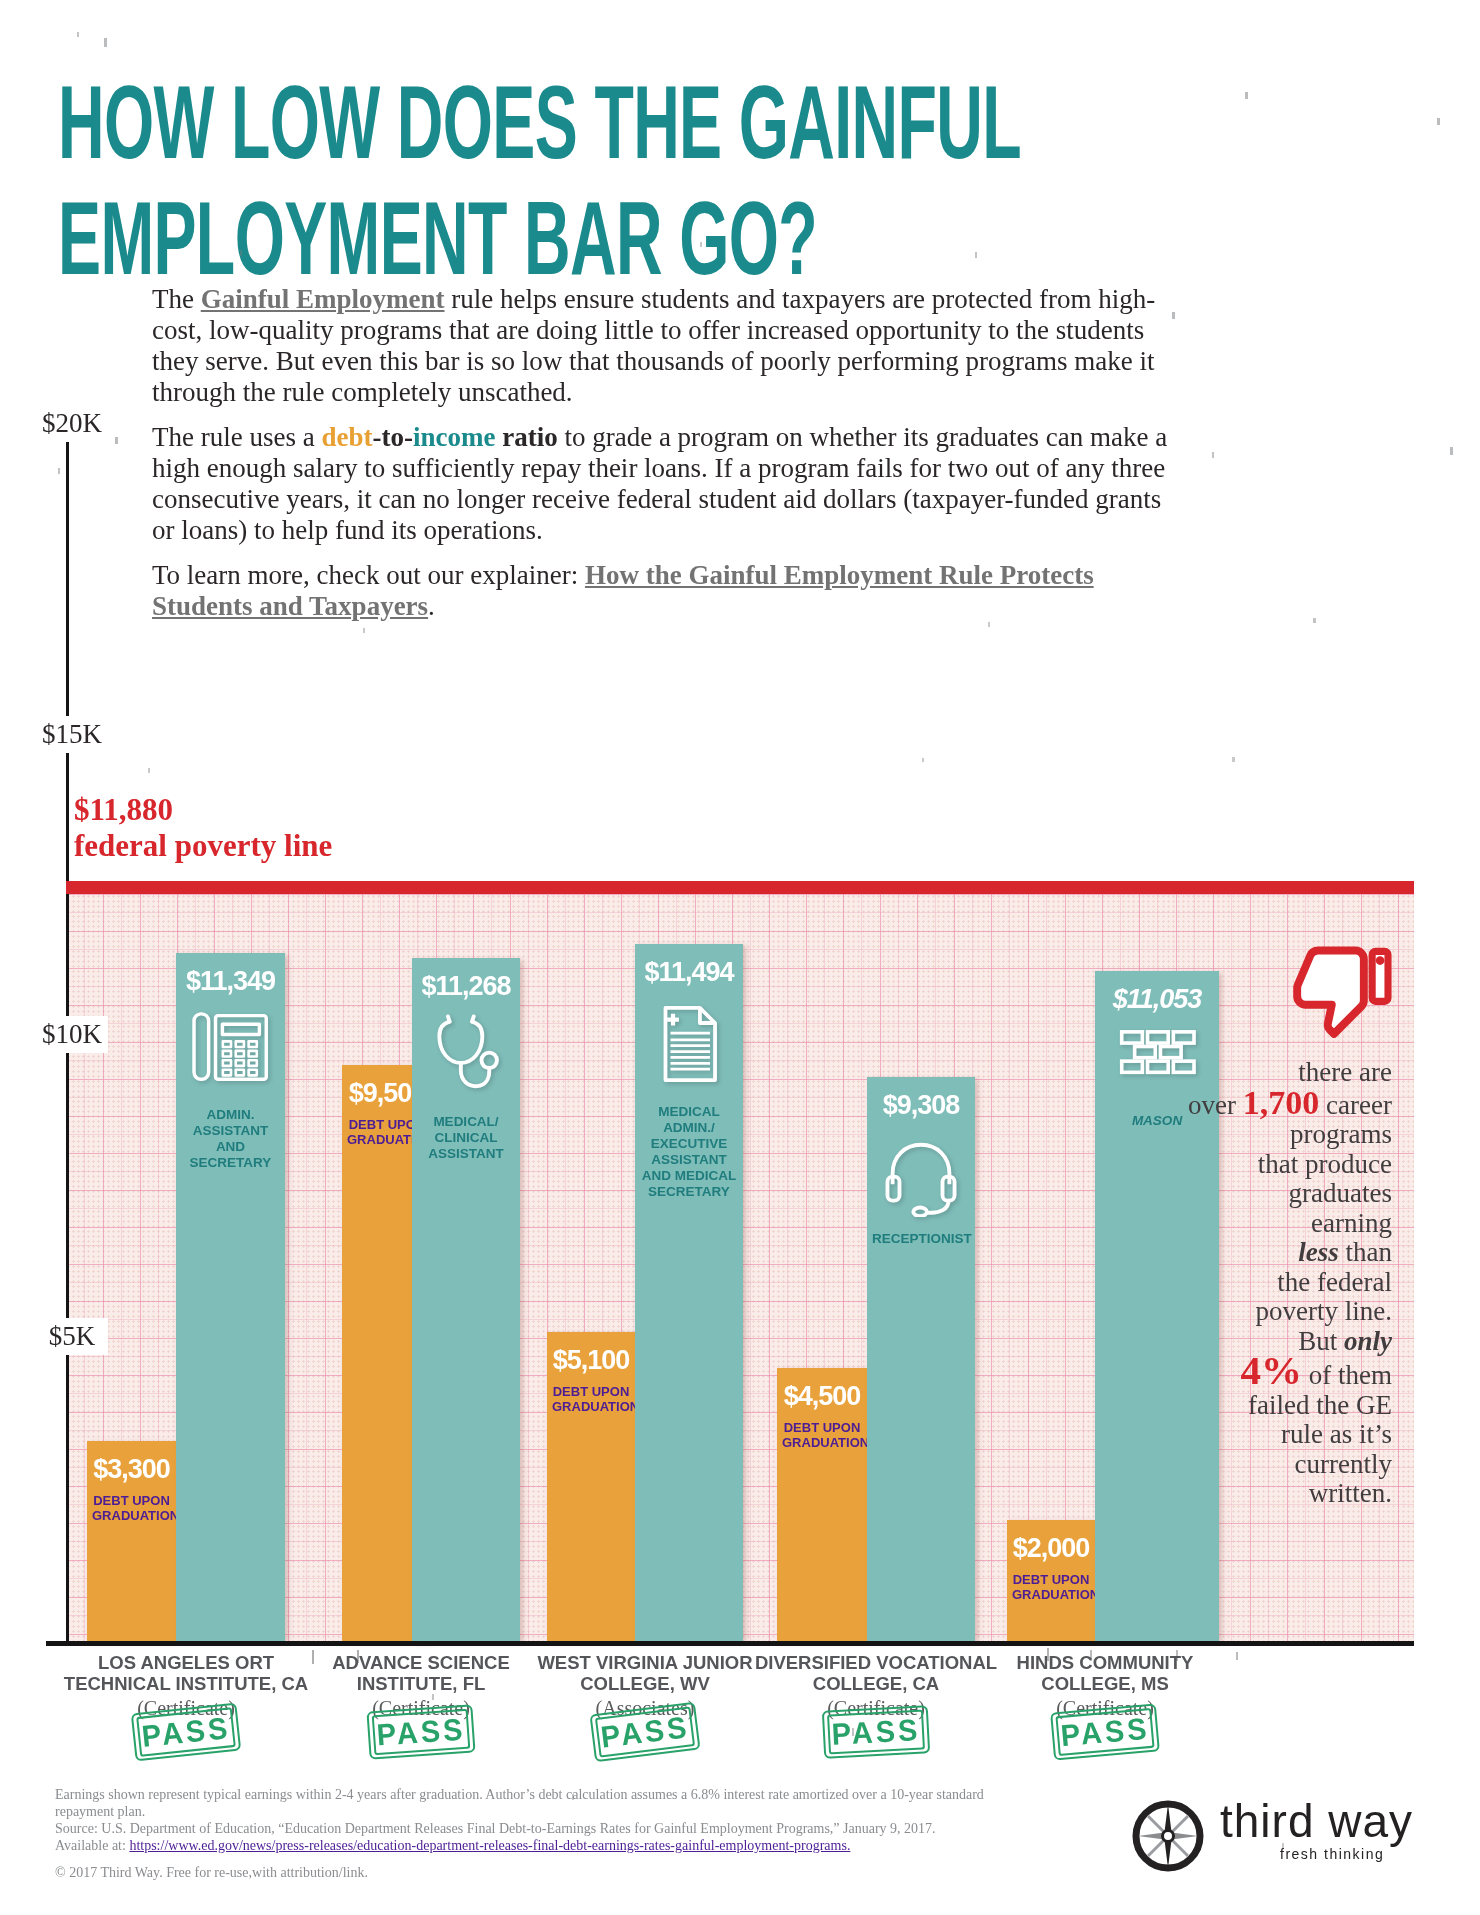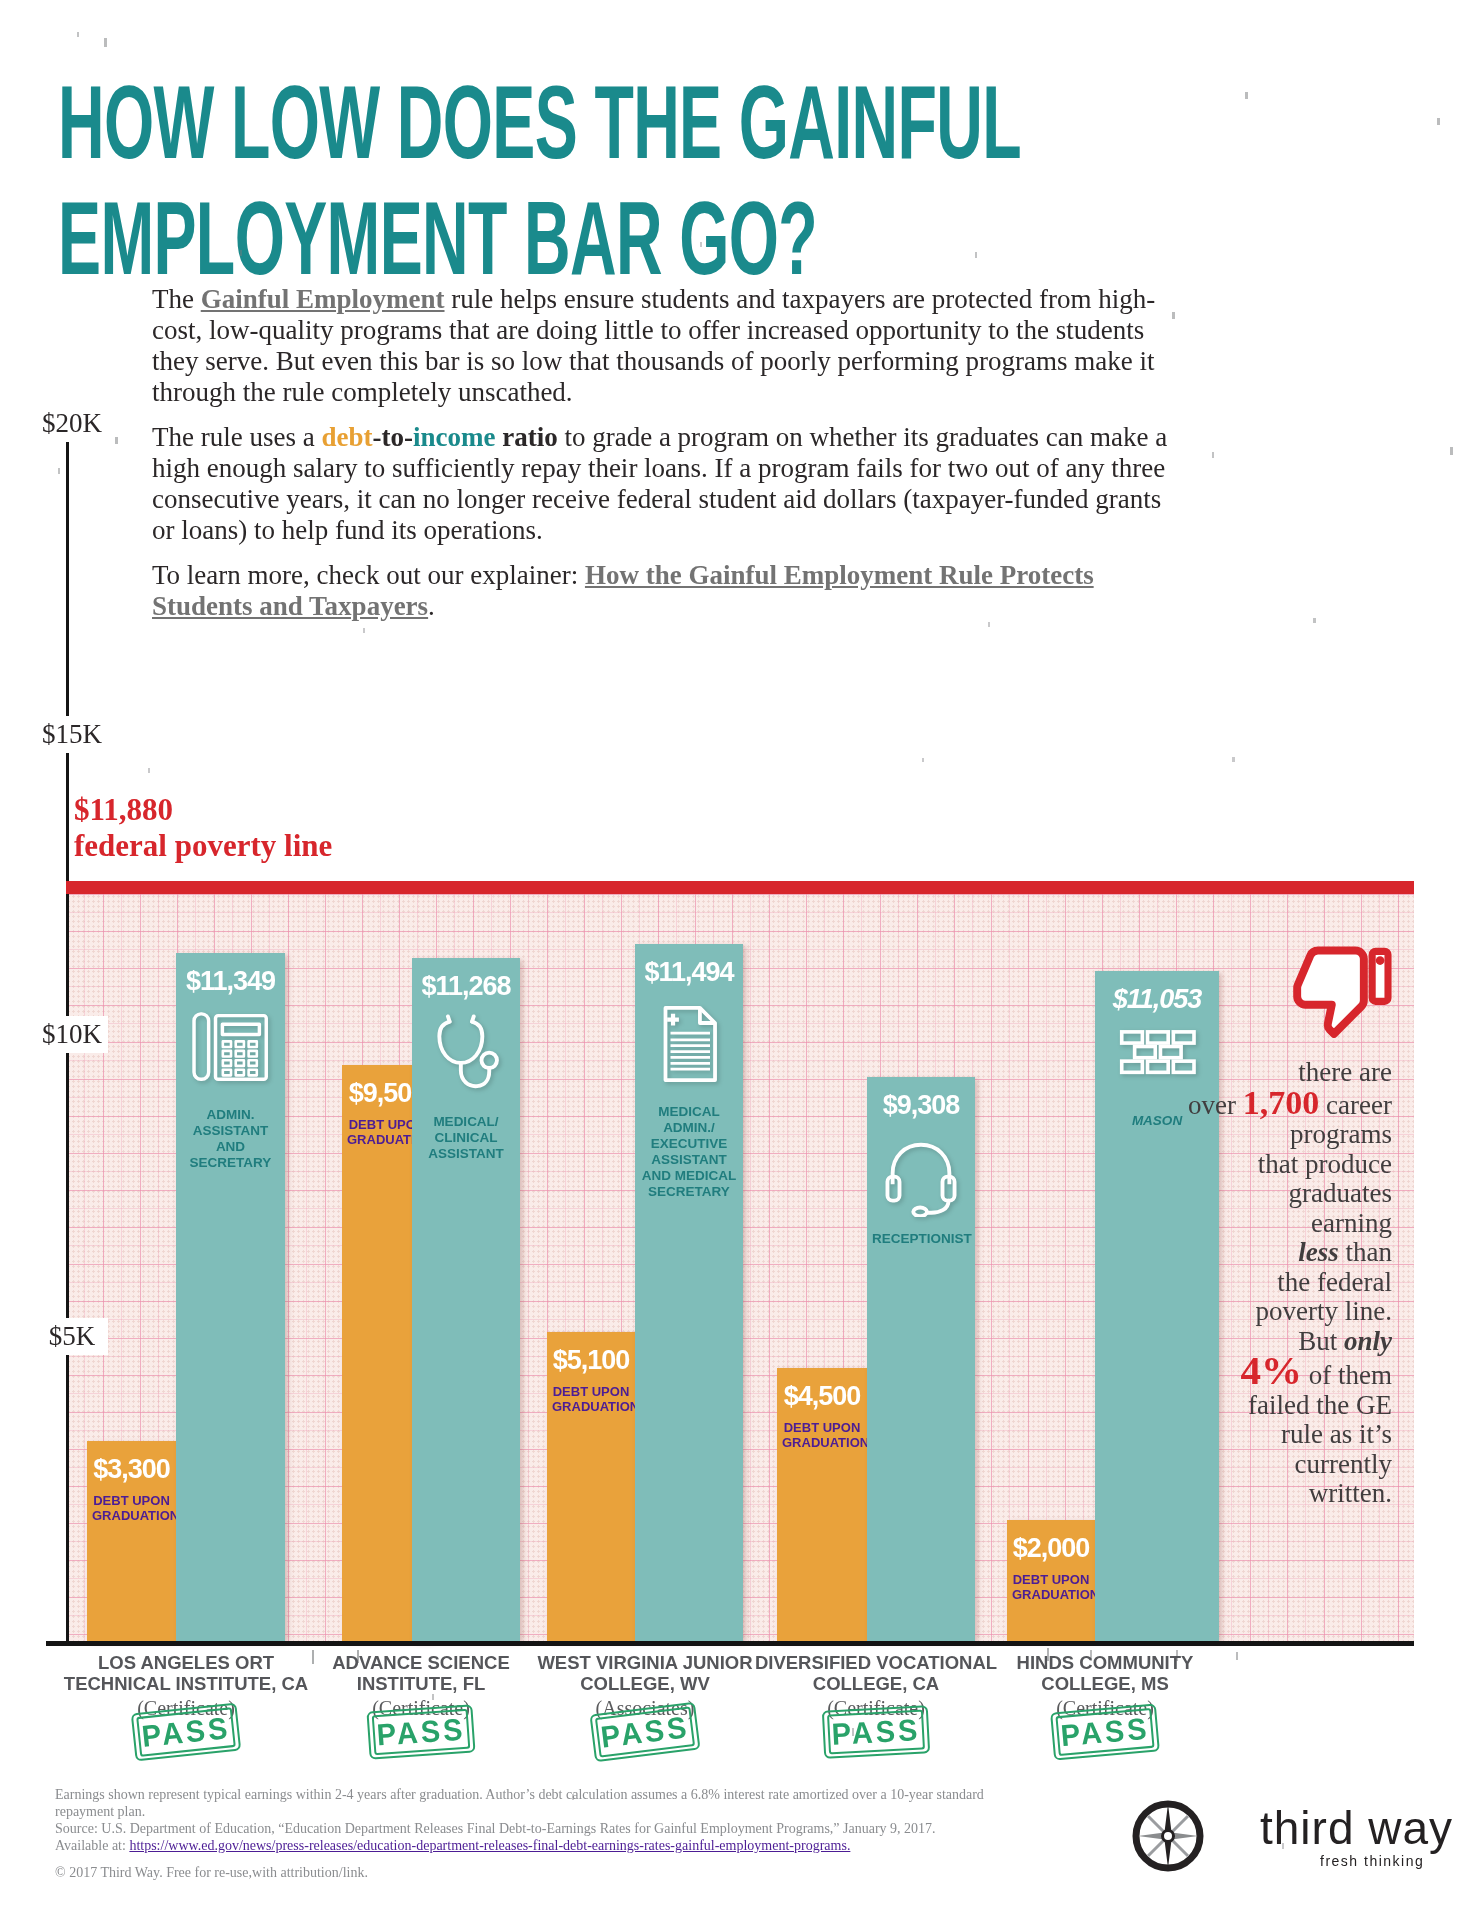--- a/index.html
+++ b/index.html
@@ -62,21 +62,21 @@
   .sn-red{color:#d7262c;font-weight:bold;}
   .sn-mid{font-size:34px;}
   .sn-big{font-size:41px;}
   .sn-bi{font-weight:bold;font-style:italic;}
 
   .footnote{position:absolute;left:55px;top:1786px;width:950px;z-index:2;
             font-family:"Liberation Serif",serif;font-size:14px;line-height:17px;color:#8a8c8f;}
   .fn-link{color:#4c1d95;text-decoration:underline;cursor:pointer;word-break:break-all;}
   .copyright{margin-top:10px;}
 
-  .logo{position:absolute;left:1128px;top:1796px;display:flex;align-items:center;z-index:2;gap:40px;}
+  .logo{position:absolute;left:1128px;top:1796px;display:flex;align-items:flex-start;z-index:2;}
   .logo-text{margin-left:12px;color:#242122;}
   .logo-name{font-size:46px;letter-spacing:1px;line-height:50px;}
   .logo-tag{font-size:14px;letter-spacing:1.5px;margin-left:60px;}
 </style>
 </head>
 <body>
 
 <div class="page">
 
   <h1 class="title"><span>HOW LOW DOES THE GAINFUL</span><br><span>EMPLOYMENT BAR GO?</span></h1>

